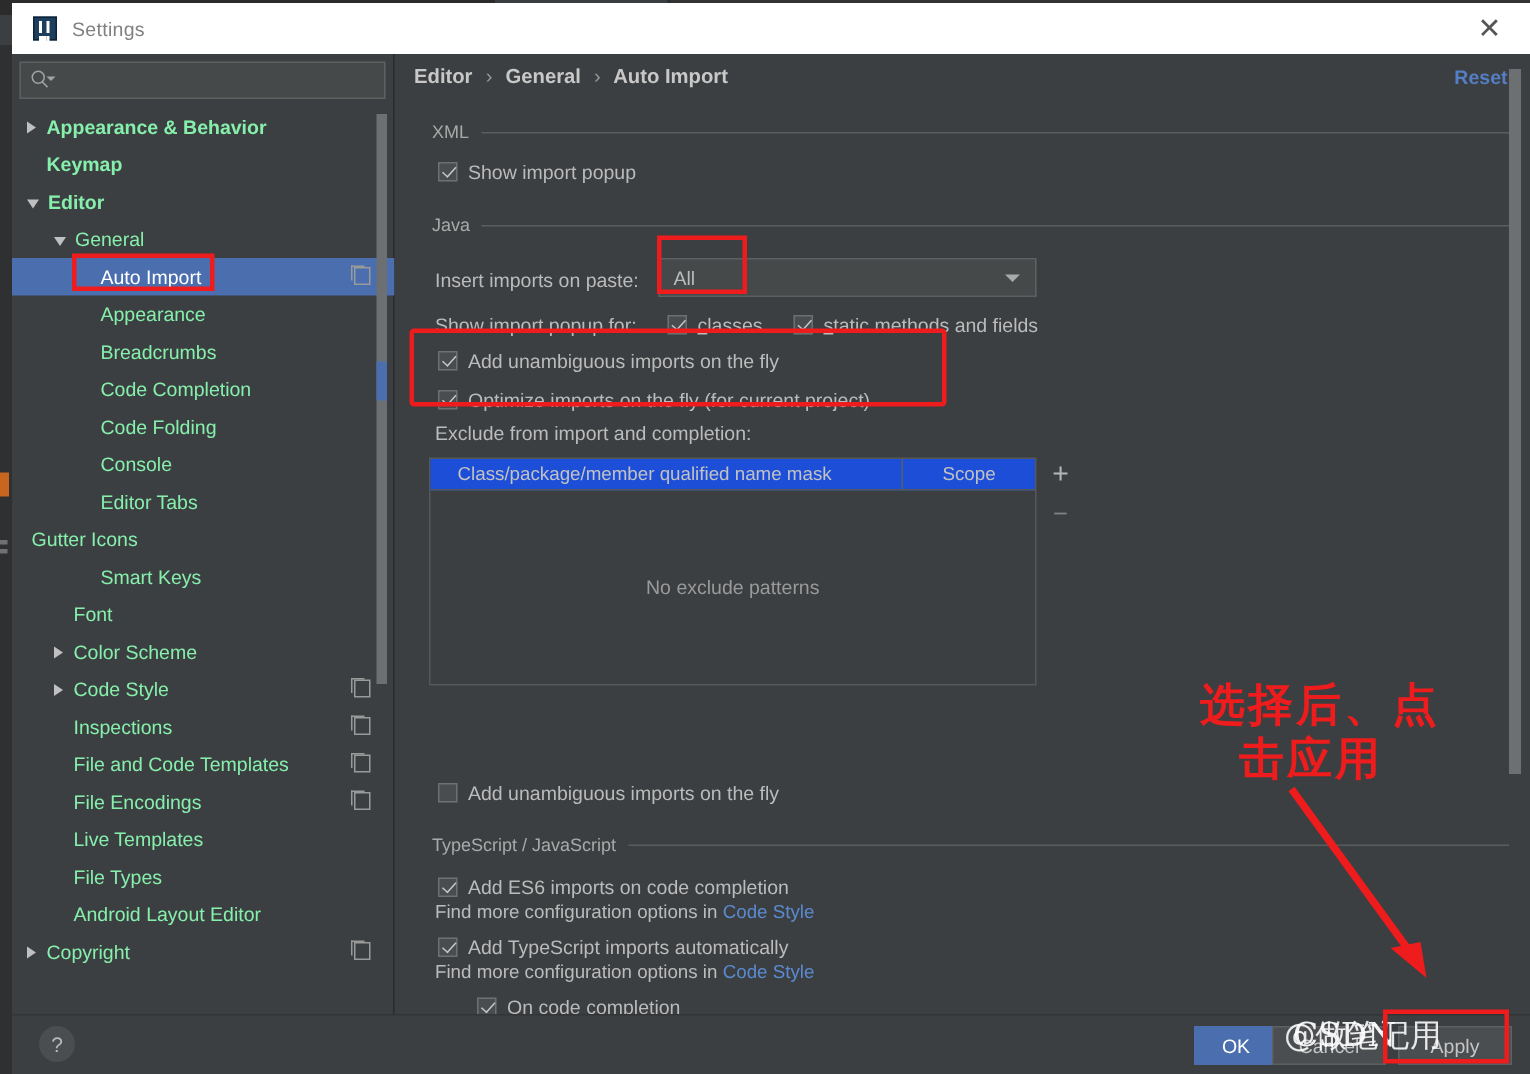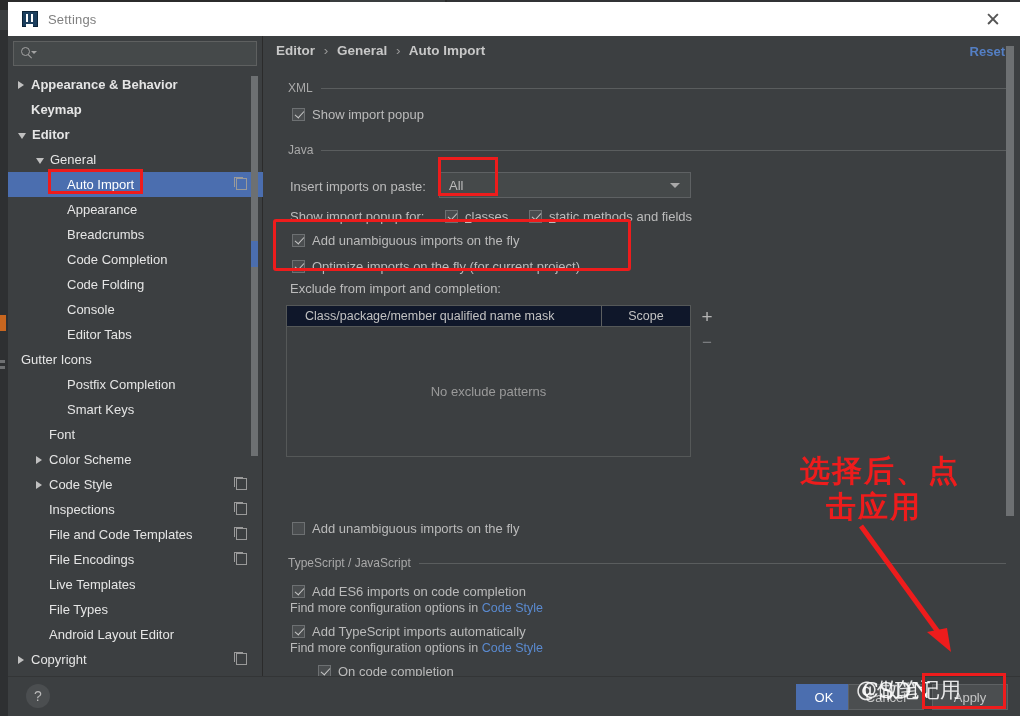--- a/index.html
+++ b/index.html
@@ -109,21 +109,21 @@
   }
 
   .tree {
     position: absolute; left: 0; top: 36px; width: 255px; height: 604px;
     overflow: hidden;
   }
   .tree-row {
     position: relative;
     height: 25px;
     display: flex; align-items: center;
-    color: #e5e5e5; font-size: 13px;
+    color: #86efac; font-size: 13px;
     white-space: nowrap;
   }
   .tree-row.selected { background: #4b6eaf; color: #ffffff; }
   .tree-row.bold { font-weight: bold; }
   .arrow {
     width: 0; height: 0; flex: none;
     border-top: 4.5px solid transparent; border-bottom: 4.5px solid transparent;
     border-left: 6px solid #c0c0c0;
     margin-right: 7px;
   }
@@ -215,21 +215,21 @@
     width: 0; height: 0; border-left: 5px solid transparent;
     border-right: 5px solid transparent; border-top: 5px solid #a9a9a9;
   }
 
   
   .tbl-wrap {
     position: absolute; left: 22px; top: 294px; width: 405px; height: 152px;
     border: 1px solid #555858; background: #3c3f41;
   }
   .tbl-head {
-    display: flex; height: 21px; background: #0f172a;
+    display: flex; height: 21px; background: #1d4ed8;
     border-bottom: 1px solid #555858;
   }
   .tbl-head .c1 {
     flex: 1; font-size: 12.5px; color: #c2c2c2;
     display: flex; align-items: center; padding-left: 18px;
     border-right: 1px solid #5c5f60;
   }
   .tbl-head .c2 {
     width: 88px; font-size: 12.5px; color: #c2c2c2;
     display: flex; align-items: center; justify-content: center;
@@ -385,24 +385,20 @@
           <div class="tree-row" style="padding-left: 46px;">
             <span class="arrow blank"></span>
             <span>Editor Tabs</span>
           </div>
           <div class="tree-row" style="">
             <span class="arrow blank"></span>
             <span>Gutter Icons</span>
           </div>
           <div class="tree-row" style="padding-left: 46px;">
             <span class="arrow blank"></span>
-            <span>Postfix Completion</span>
-          </div>
-          <div class="tree-row" style="padding-left: 46px;">
-            <span class="arrow blank"></span>
             <span>Smart Keys</span>
           </div>
           <div class="tree-row" style="padding-left: 28px;">
             <span class="arrow blank"></span>
             <span>Font</span>
           </div>
           <div class="tree-row" style="padding-left: 28px;">
             <span class="arrow"></span>
             <span>Color Scheme</span>
           </div>

